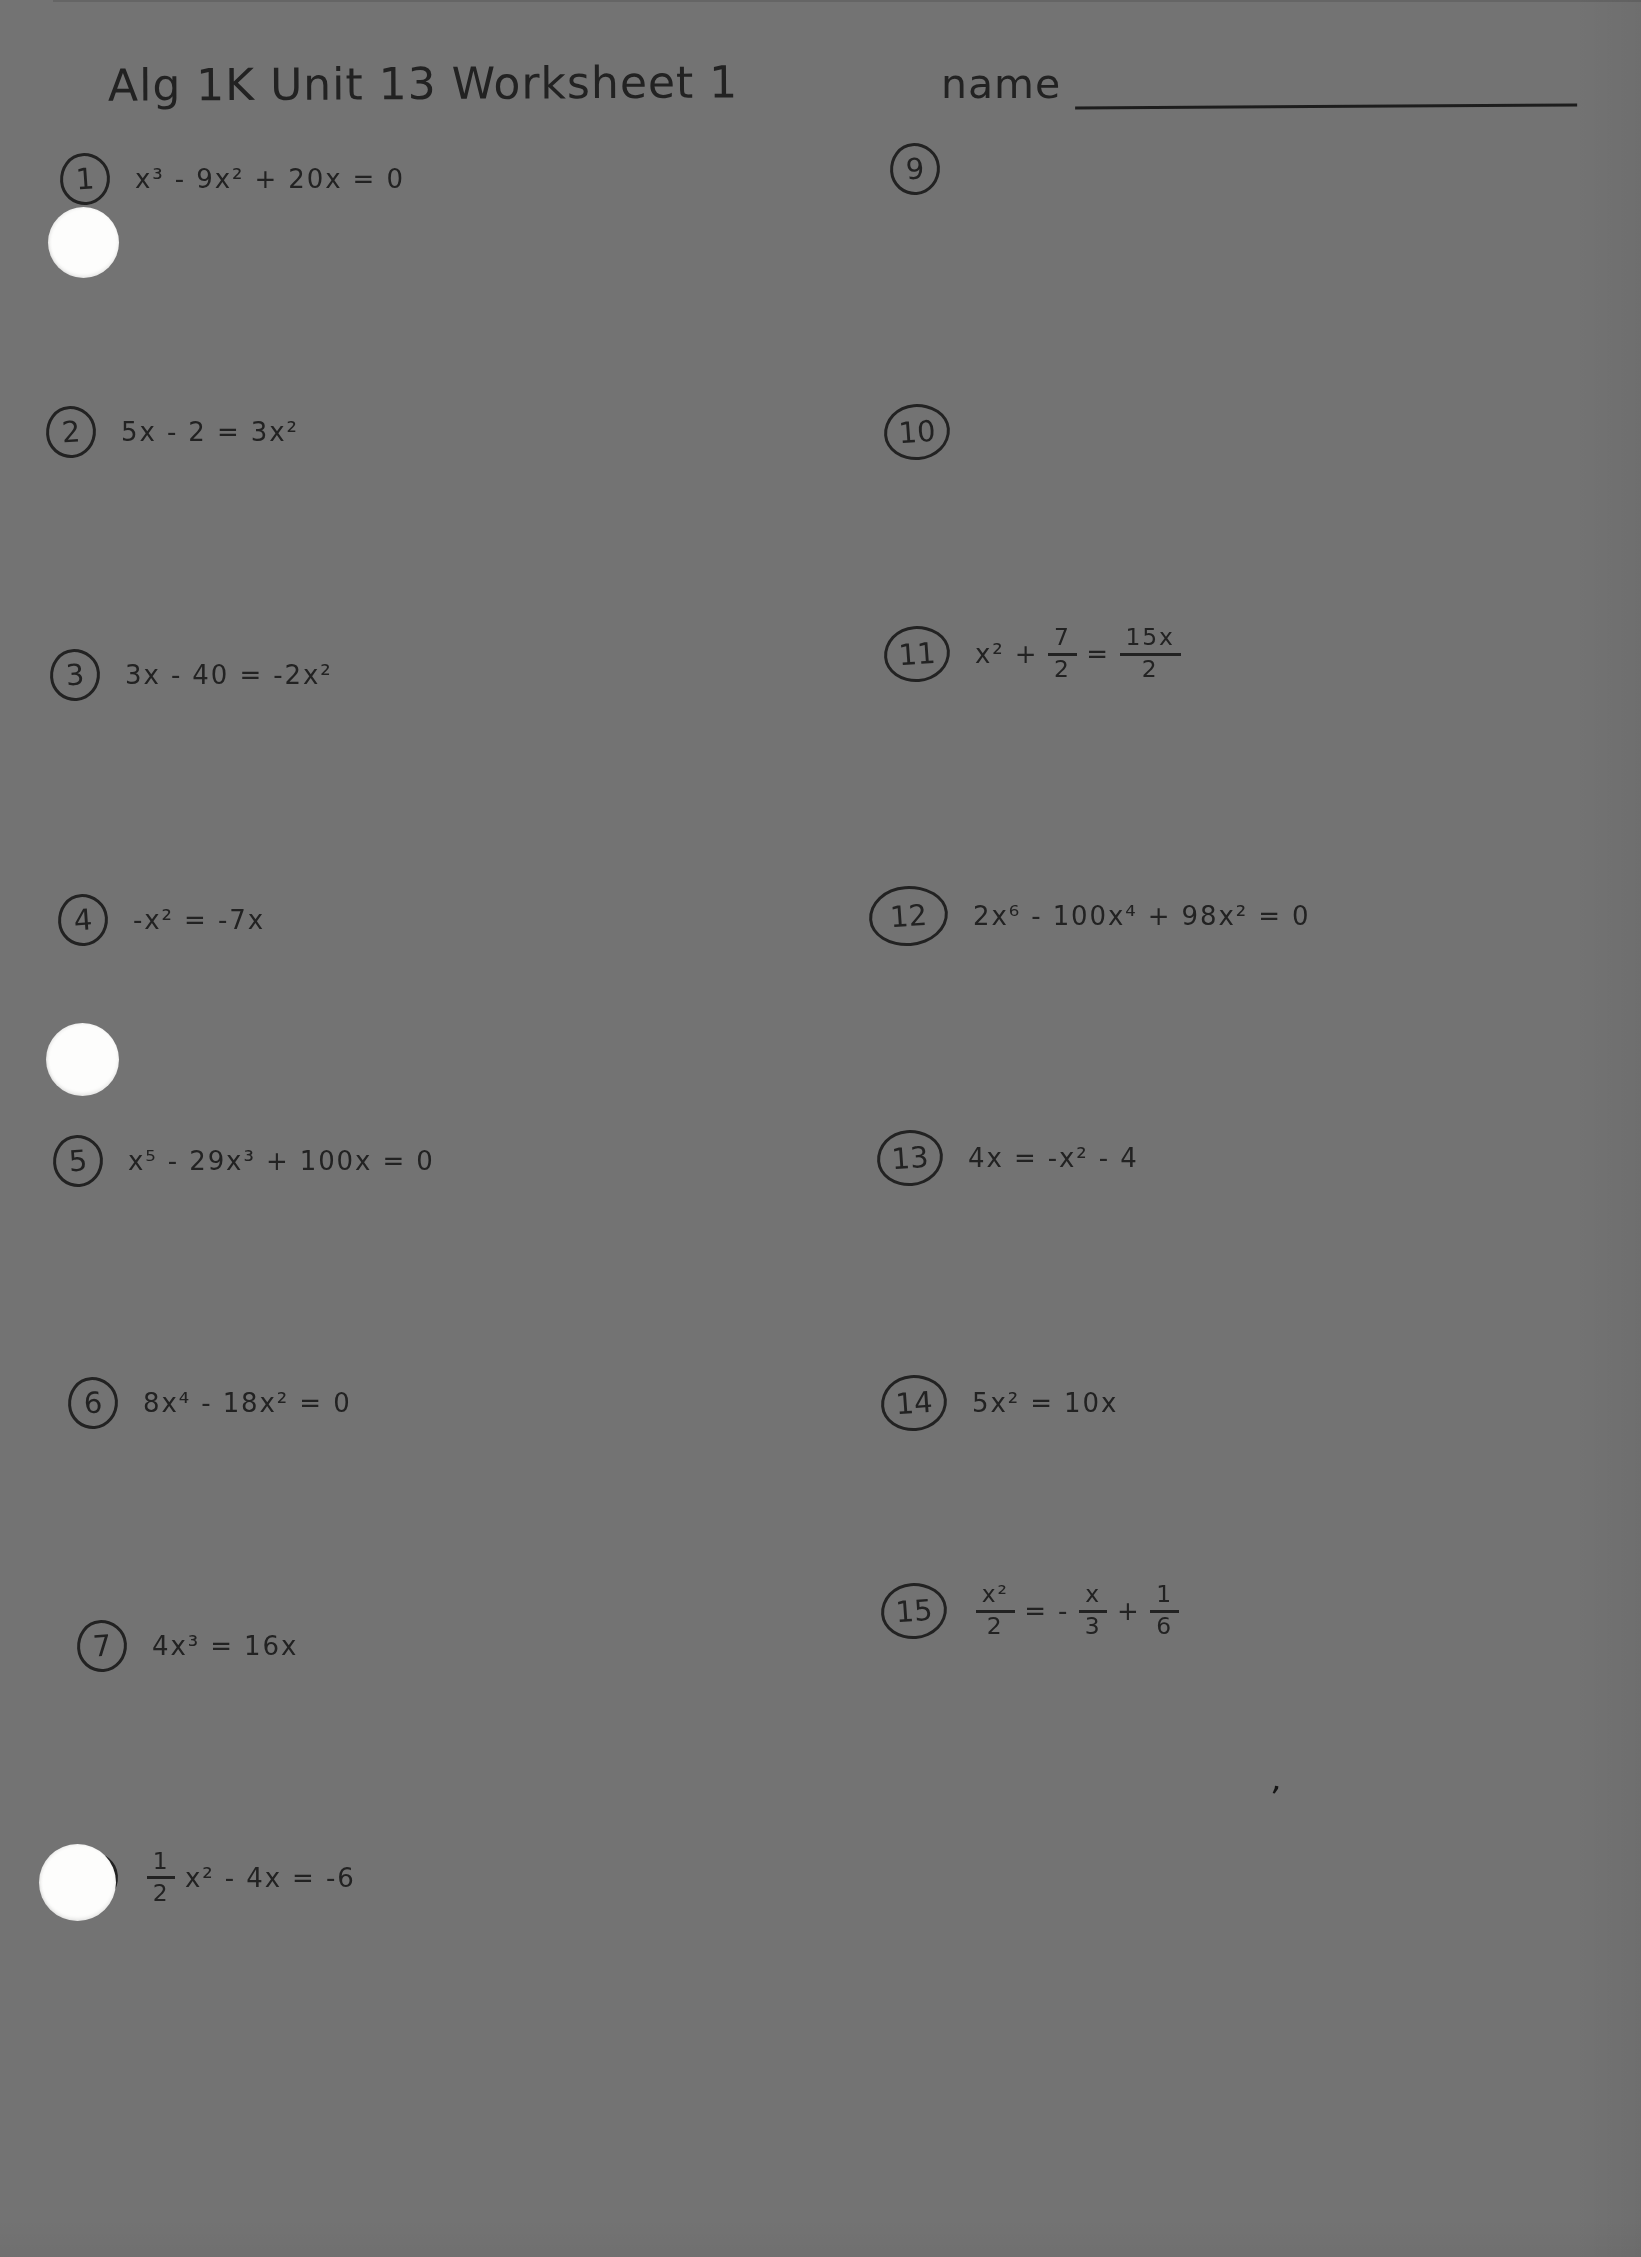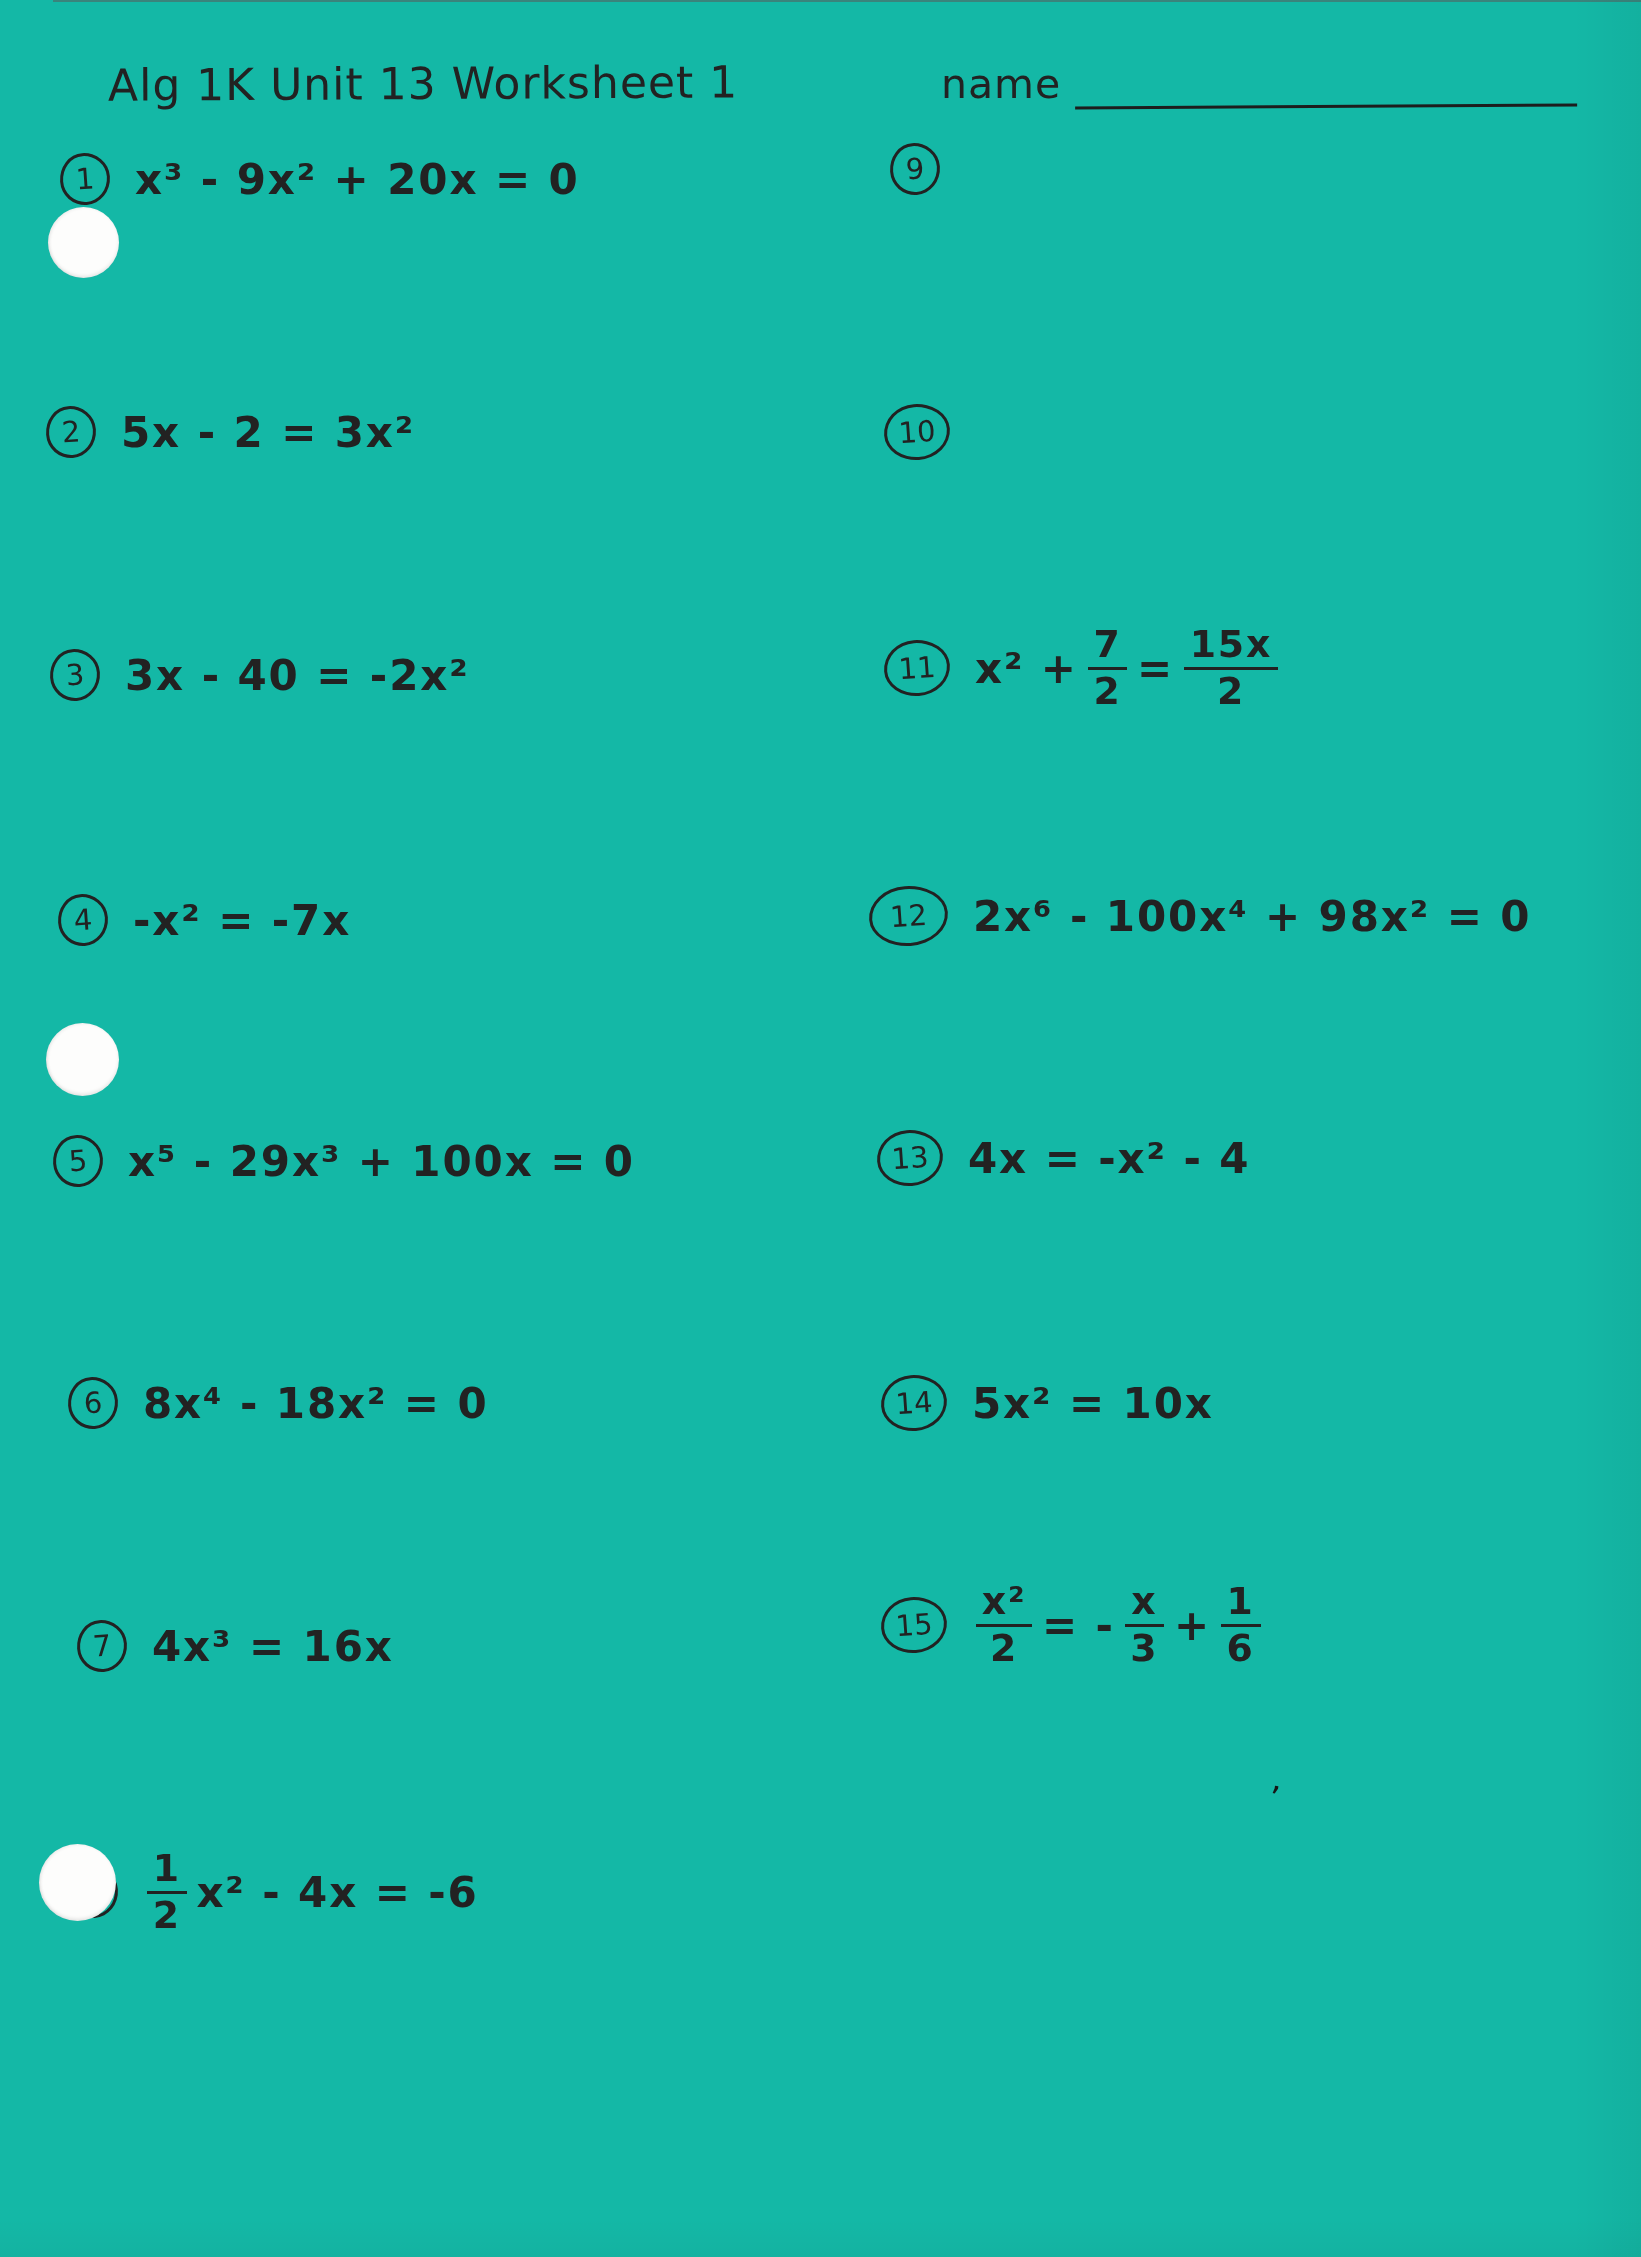--- a/index.html
+++ b/index.html
@@ -1,19 +1,19 @@
 <!DOCTYPE html>
 <html><head>
 <meta charset="utf-8">
 <style>
   html,body{margin:0;padding:0;background:#e9e9e7;}
   .page{
     position:relative;
     width:1641px;height:2257px;
-    background:#14b8a6;
+    background:#737373;
     font-family:"DejaVu Sans", sans-serif;
     color:#222222;
     overflow:hidden;
   }
   
   .scan-edge-top{
     position:absolute;left:53px;top:0;width:1588px;height:1.9px;
     background:rgba(90,90,90,.55);
   }
   .scan-shade-right{
@@ -48,21 +48,21 @@
     min-width:50px;height:52px;padding:0 3.9px;box-sizing:border-box;
     border:3.4px solid #222;
     border-radius:48% 52% 50% 50%/52% 48% 52% 48%;
     font-size:29px;font-weight:500;
     transform:rotate(-4deg);
     flex:0 0 auto;
   }
   .pnum.w2{min-width:66px;height:56px;}
   .pnum.oval{min-width:79px;height:60px;}
   .peq{
-    font-size:42px;letter-spacing:1.9px;font-weight:700;
+    font-size:26px;letter-spacing:1.9px;font-weight:400;
     display:inline-flex;align-items:center;gap:5.8px;
   }
   .frac{
     display:inline-flex;flex-direction:column;align-items:center;
     vertical-align:middle;line-height:1;font-size:.9em;
     margin:0 3.9px;
   }
   .fnum{padding:0 5.8px 2.9px;}
   .fbar{width:100%;border-top:3.4px solid #222;}
   .fden{padding:2.9px 5.8px 0;}

